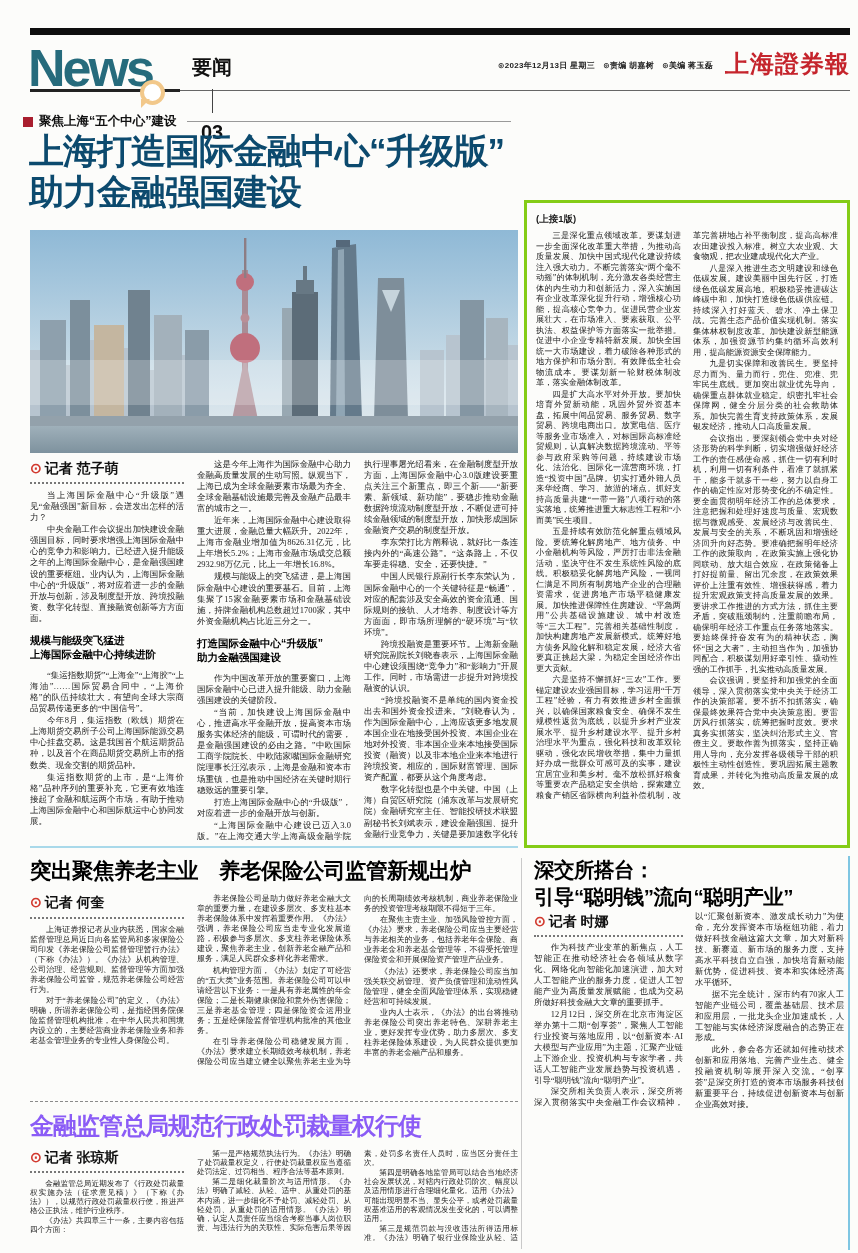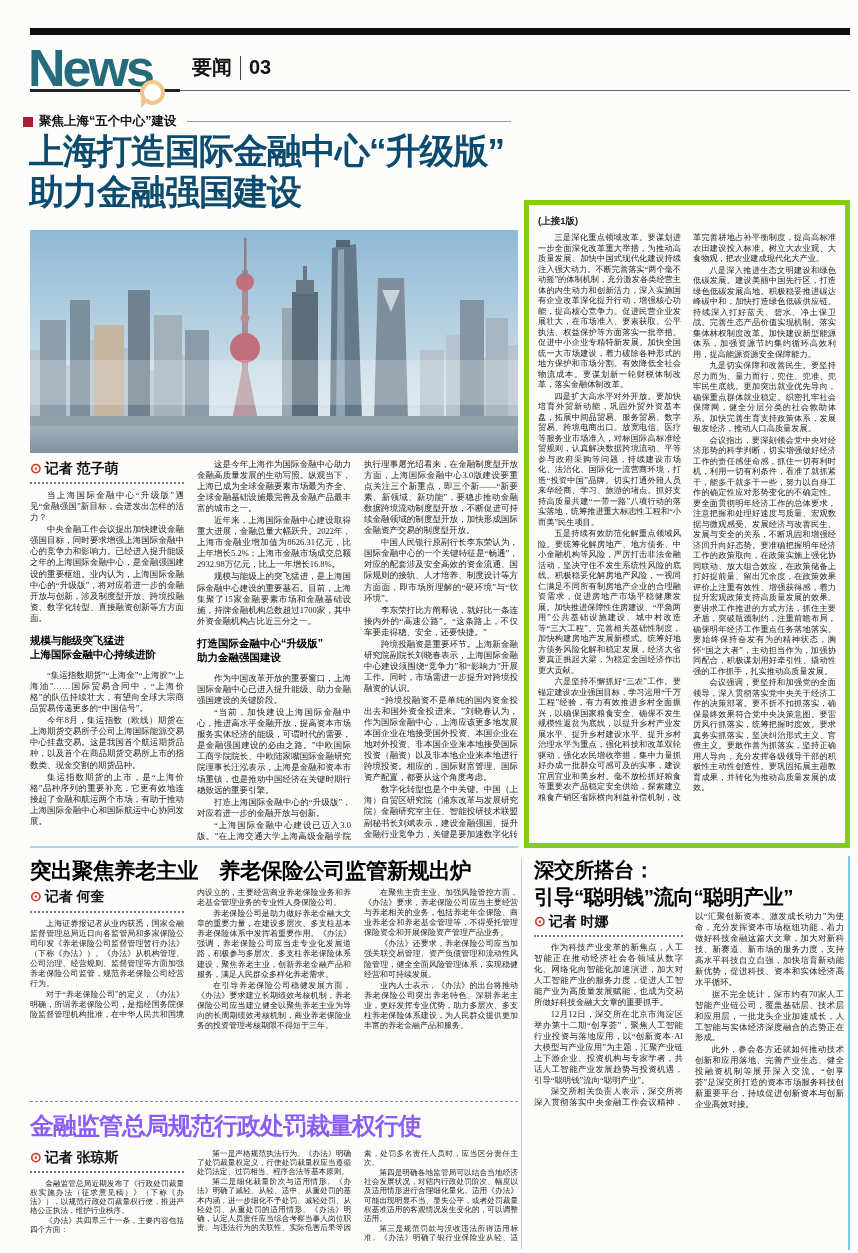--- a/index.html
+++ b/index.html
@@ -9,21 +9,21 @@
   .topbar{position:absolute;left:30px;right:8px;top:28px;height:7px;background:#0e0e0e;}
   .news-logo{position:absolute;left:28px;top:42px;font-family:"Liberation Sans",sans-serif;
              font-weight:bold;font-size:52px;line-height:1;color:#266b7c;letter-spacing:-3px;}
   .logo-underline{position:absolute;left:30px;top:89px;width:150px;height:3px;background:#222;}
   .mast-rule{position:absolute;left:30px;right:8px;top:90px;height:1px;background:#666;}
   .bubble{position:absolute;left:140px;top:80px;width:17px;height:17px;border:4px solid #f2c88a;
           border-radius:50%;background:#fff;z-index:3;}
   .bubble::after{content:"";position:absolute;left:-3px;bottom:-7px;width:0;height:0;
           border-top:9px solid #f2c88a;border-right:9px solid transparent;}
   .section-label{position:absolute;left:192px;top:54px;display:flex;align-items:center;gap:8px;
-          font-family:"Liberation Sans",sans-serif;font-weight:bold;font-size:20px;color:#111;}
+          font-family:"Liberation Sans",sans-serif;font-weight:bold;font-size:20px;color:#111;flex-direction:column;}
   .section-label .vbar{width:1px;height:24px;background:#444;}
   .head-meta{position:absolute;right:8px;top:52px;display:flex;align-items:flex-end;gap:12px;}
   .date-line{font-family:"Liberation Sans",sans-serif;font-size:8px;font-weight:bold;color:#222;
           padding-bottom:5px;letter-spacing:.3px;}
   .paper-name{font-family:"Liberation Serif",serif;font-size:24px;font-weight:bold;color:#c5242c;
           letter-spacing:1px;line-height:1;}
   
   .kicker{position:absolute;left:23px;top:113px;width:488px;display:flex;align-items:center;}
   .ksq{width:10px;height:10px;background:#a91e2e;margin-right:6px;flex:none;}
   .ktext{font-family:"Liberation Sans",sans-serif;font-weight:bold;font-size:12.5px;color:#111;white-space:nowrap;}
@@ -39,31 +39,31 @@
           text-indent:0;border-bottom:2px dotted #777;padding-bottom:5px;margin-bottom:6px;}
   .byline .dot{color:#d2392e;margin-right:3px;font-weight:bold;}
   .subhead{font-family:"Liberation Sans",sans-serif;font-weight:bold;font-size:10.5px;line-height:1.4;
           margin:9px 0 8px 0;text-indent:0;-webkit-column-break-inside:avoid;break-inside:avoid;color:#000;}
   
   .main-text{position:absolute;left:30px;top:459px;width:488px;height:384px;overflow:hidden;
           -webkit-column-count:3;column-count:3;-webkit-column-gap:13px;column-gap:13px;
           font-size:8.5px;line-height:1.3;}
   
   .cont-box{position:absolute;left:524px;top:200px;width:326px;height:648px;box-sizing:border-box;
-          border:5px solid #84cc16;padding:10px 9px 8px 9px;background:#fcfcfa;}
+          border:3px solid #84cc16;padding:10px 9px 8px 9px;background:#fcfcfa;}
   .cont-tag{font-family:"Liberation Sans",sans-serif;font-weight:bold;font-size:9.5px;margin-bottom:5px;}
   .cont-text{height:605px;overflow:hidden;-webkit-column-count:2;column-count:2;
           -webkit-column-gap:12px;column-gap:12px;font-size:8.2px;line-height:1.28;}
   
   .section-rule-blue{position:absolute;left:30px;top:846px;width:488px;height:2px;background:#a9d9ea;}
   .vsep{position:absolute;left:521px;top:858px;height:391px;width:1px;background:#c9c9c9;}
   .blue-vline{position:absolute;left:848px;top:856px;height:394px;width:2px;background:#7fc6e2;}
   .art1{position:absolute;left:30px;top:856px;width:488px;}
   .art1-title{font-family:"Liberation Sans",sans-serif;font-weight:bold;font-size:21.5px;color:#000;letter-spacing:-.5px;}
-  .art1-text{margin-top:3px;height:176px;overflow:hidden;-webkit-column-count:3;column-count:3;
+  .art1-text{margin-top:9px;height:176px;overflow:hidden;-webkit-column-count:3;column-count:3;
           -webkit-column-gap:13px;column-gap:13px;font-size:8px;line-height:1.26;}
   .dashed{position:absolute;left:30px;top:1101px;width:488px;border-top:1.5px dashed #8a8a8a;}
   .art3{position:absolute;left:30px;top:1110px;width:488px;height:143px;overflow:hidden;}
   .art3-title{font-family:"Liberation Sans",sans-serif;font-weight:bold;font-size:24px;color:#8b5cf6;letter-spacing:-1px;}
   .art3-text{margin-top:7px;height:100px;overflow:hidden;-webkit-column-count:3;column-count:3;
           -webkit-column-gap:13px;column-gap:13px;font-size:7.6px;line-height:1.2;}
   .art2{position:absolute;left:534px;top:857px;width:310px;}
   .art2-title{font-family:"Liberation Sans",sans-serif;font-weight:bold;font-size:20.5px;line-height:1.3;color:#000;letter-spacing:-.5px;}
   .art2-text{margin-top:2px;height:265px;overflow:hidden;-webkit-column-count:2;column-count:2;
           -webkit-column-gap:12px;column-gap:12px;font-size:8.4px;line-height:1.3;}
@@ -76,20 +76,24 @@
   <div class="topbar"></div>
 
   <div class="news-logo">News</div>
   <div class="mast-rule"></div>
   <div class="logo-underline"></div>
   <div class="bubble"></div>
   <div class="section-label">
     <span>要闻</span>
     <span class="vbar"></span>
     <span>03</span>
+  </div>
+  <div class="head-meta">
+    <span class="date-line">⊙2023年12月13日 星期三　⊙责编 胡嘉树　⊙美编 蒋玉磊</span>
+    <span class="paper-name">上海證券報</span>
   </div>
 
   <div class="kicker">
     <span class="ksq"></span>
     <span class="ktext">聚焦上海“五个中心”建设</span>
     <span class="kline"></span>
   </div>
 
   <div class="headline">
     <div>上海打造国际金融中心“升级版”</div>
@@ -187,22 +191,22 @@
     <p>近年来，上海国际金融中心建设取得重大进展，金融总量大幅跃升。2022年，上海市金融业增加值为8626.31亿元，比上年增长5.2%；上海市金融市场成交总额2932.98万亿元，比上一年增长16.8%。</p>
     <p>规模与能级上的突飞猛进，是上海国际金融中心建设的重要基石。目前，上海集聚了15家金融要素市场和金融基础设施，持牌金融机构总数超过1700家，其中外资金融机构占比近三分之一。</p>
     <div class="subhead">
       <div>打造国际金融中心“升级版”</div>
       <div>助力金融强国建设</div>
     </div>
     <p>作为中国改革开放的重要窗口，上海国际金融中心已进入提升能级、助力金融强国建设的关键阶段。</p>
     <p>“当前，加快建设上海国际金融中心，推进高水平金融开放，提高资本市场服务实体经济的能级，可谓时代的需要，是金融强国建设的必由之路。”中欧国际工商学院院长、中欧陆家嘴国际金融研究院理事长汪泓表示，上海是金融和资本市场重镇，也是推动中国经济在关键时期行稳致远的重要引擎。</p>
     <p>打造上海国际金融中心的“升级版”，对应着进一步的金融开放与创新。</p>
     <p>“上海国际金融中心建设已迈入3.0版。”在上海交通大学上海高级金融学院执行理事屠光绍看来，在金融制度型开放方面，上海国际金融中心3.0版建设要重点关注三个新重点，即三个新——“新要素、新领域、新功能”，要稳步推动金融数据跨境流动制度型开放，不断促进可持续金融领域的制度型开放，加快形成国际金融资产交易的制度型开放。</p>
+    <p>李东荣打比方阐释说，就好比一条连接内外的“高速公路”。“这条路上，不仅车要走得稳、安全，还要快捷。”</p>
     <p>中国人民银行原副行长李东荣认为，国际金融中心的一个关键特征是“畅通”，对应的配套涉及安全高效的资金流通、国际规则的接轨、人才培养、制度设计等方方面面，即市场所理解的“硬环境”与“软环境”。</p>
-    <p>李东荣打比方阐释说，就好比一条连接内外的“高速公路”。“这条路上，不仅车要走得稳、安全，还要快捷。”</p>
     <p>跨境投融资是重要环节。上海新金融研究院副院长刘晓春表示，上海国际金融中心建设须围绕“竞争力”和“影响力”开展工作。同时，市场需进一步提升对跨境投融资的认识。</p>
     <p>“跨境投融资不是单纯的国内资金投出去和国外资金投进来。”刘晓春认为，作为国际金融中心，上海应该更多地发展本国企业在地接受国外投资、本国企业在地对外投资、非本国企业来本地接受国际投资（融资）以及非本地企业来本地进行跨境投资。相应的，国际财富管理、国际资产配置，都要从这个角度考虑。</p>
     <p>数字化转型也是个中关键。中国（上海）自贸区研究院（浦东改革与发展研究院）金融研究室主任、智能投研技术联盟副秘书长刘斌表示，建设金融强国、提升金融行业竞争力，关键是要加速数字化转型。“上海要建设国际金融中心，银行业、资管机构、资本市场基础设施等均须加快数字化转型。”</p>
 
   </div>
 
   <div class="cont-box">
     <div class="cont-tag">(上接1版)</div>
     <div class="cont-text">
       <p>三是深化重点领域改革。要谋划进一步全面深化改革重大举措，为推动高质量发展、加快中国式现代化建设持续注入强大动力。不断完善落实“两个毫不动摇”的体制机制，充分激发各类经营主体的内生动力和创新活力，深入实施国有企业改革深化提升行动，增强核心功能，提高核心竞争力。促进民营企业发展壮大，在市场准入、要素获取、公平执法、权益保护等方面落实一批举措。促进中小企业专精特新发展。加快全国统一大市场建设，着力破除各种形式的地方保护和市场分割。有效降低全社会物流成本。要谋划新一轮财税体制改革，落实金融体制改革。</p>
@@ -223,20 +227,21 @@
 
   <div class="art1">
     <div class="art1-title">突出聚焦养老主业　养老保险公司监管新规出炉</div>
     <div class="art1-text">
       <div class="byline">
         <span class="dot">⊙</span><span>记者 何奎</span>
       </div>
       <p>上海证券报记者从业内获悉，国家金融监督管理总局近日向各监管局和多家保险公司印发《养老保险公司监督管理暂行办法》（下称《办法》）。《办法》从机构管理、公司治理、经营规则、监督管理等方面加强养老保险公司监管，规范养老保险公司经营行为。</p>
       <p>对于“养老保险公司”的定义，《办法》明确，所谓养老保险公司，是指经国务院保险监督管理机构批准，在中华人民共和国境内设立的，主要经营商业养老保险业务和养老基金管理业务的专业性人身保险公司。</p>
       <p>养老保险公司是助力做好养老金融大文章的重要力量，在建设多层次、多支柱基本养老保险体系中发挥着重要作用。《办法》强调，养老保险公司应当走专业化发展道路，积极参与多层次、多支柱养老保险体系建设，聚焦养老主业，创新养老金融产品和服务，满足人民群众多样化养老需求。</p>
+      <p>机构管理方面，《办法》划定了可经营的“五大类”业务范围。养老保险公司可以申请经营以下业务：一是具有养老属性的年金保险；二是长期健康保险和意外伤害保险；三是养老基金管理；四是保险资金运用业务；五是经保险监督管理机构批准的其他业务。</p>
       <p>在引导养老保险公司稳健发展方面，《办法》要求建立长期绩效考核机制，养老保险公司应当建立健全以聚焦养老主业为导向的长周期绩效考核机制，商业养老保险业务的投资管理考核期限不得短于三年。</p>
       <p>在聚焦主责主业、加强风险管控方面，《办法》要求，养老保险公司应当主要经营与养老相关的业务，包括养老年金保险、商业养老金和养老基金管理等，不得受托管理保险资金和开展保险资产管理产品业务。</p>
       <p>《办法》还要求，养老保险公司应当加强关联交易管理、资产负债管理和流动性风险管理，健全全面风险管理体系，实现稳健经营和可持续发展。</p>
       <p>业内人士表示，《办法》的出台将推动养老保险公司突出养老特色、深耕养老主业，更好发挥专业优势，助力多层次、多支柱养老保险体系建设，为人民群众提供更加丰富的养老金融产品和服务。</p>
     </div>
   </div>
 
   <div class="dashed"></div>
 
   <div class="art3">

